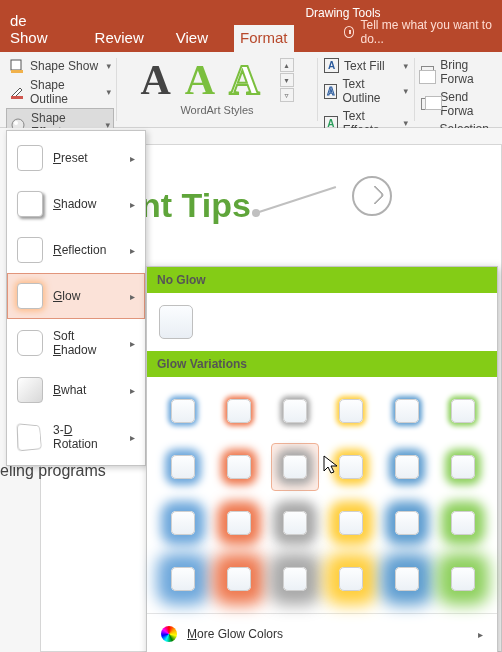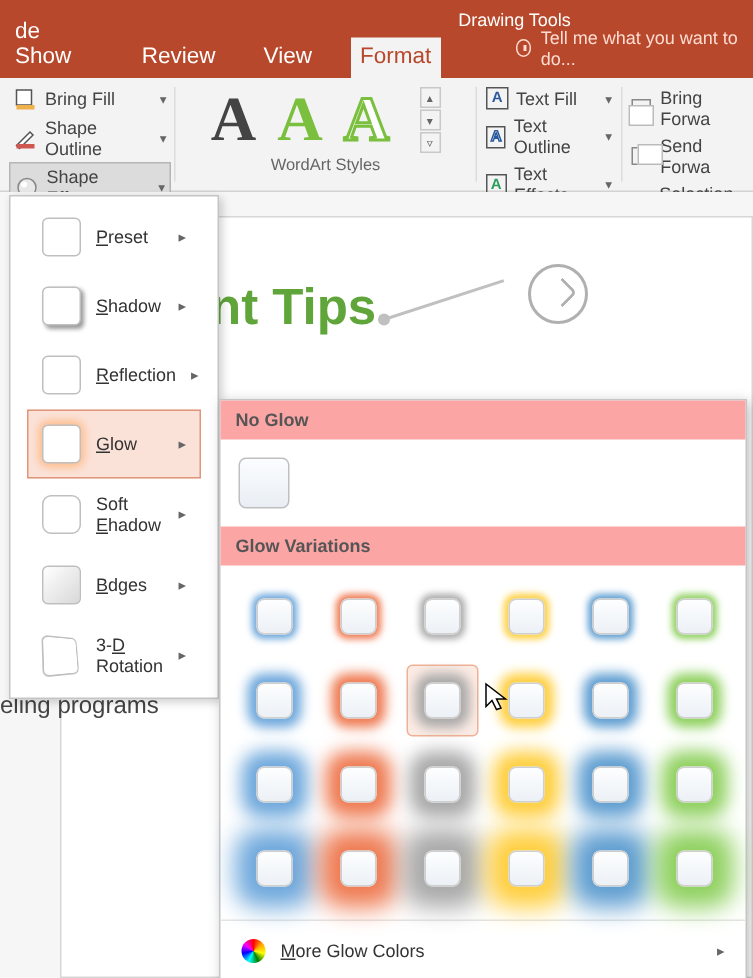--- a/index.html
+++ b/index.html
@@ -57,35 +57,35 @@
   .canvas { position:absolute; left:0; top:128px; right:0; bottom:0; background:#f6f6f6; }
   .slide-area { position:absolute; left:40px; top:16px; right:0; bottom:0; background:#fff; border:1px solid #d6d6d6; }
   .txt-tips { position:absolute; left:140px; top:186px; color:#5fa53a; font-size:34px; font-weight:600; font-family:"Segoe UI",Arial,sans-serif;}
   .txt-prog { position:absolute; left:0; top:462px; font-size:16px; color:#444; }
   .sketch-circle{position:absolute;left:352px;top:176px;width:40px;height:40px;border:2px solid #b0b0b0;border-radius:50%;}
   .sketch-arrow{position:absolute;left:368px;top:188px;width:14px;height:14px;border:2px solid #b0b0b0;border-top:none;border-left:none;transform:rotate(-45deg);border-radius:0 0 4px 0;}
   .sketch-line{position:absolute;left:256px;top:212px;width:84px;height:2px;background:#c0c0c0;transform-origin:left;transform:rotate(-18deg);}
   .sketch-dot{position:absolute;left:252px;top:209px;width:8px;height:8px;background:#c0c0c0;border-radius:50%;}
 
   
-  .menu-effects { position:absolute; left:6px; top:130px; width:140px; background:#fff; border:1px solid #c5c5c5; box-shadow:2px 2px 6px rgba(0,0,0,.2); padding:4px 11px; z-index:10;}
+  .menu-effects { position:absolute; left:6px; top:130px; width:140px; background:#fff; border:1px solid #c5c5c5; box-shadow:2px 2px 6px rgba(0,0,0,.2); padding:4px 0; z-index:10;}
   .menu-effects .mitem { display:flex; align-items:center; gap:10px; padding:10px 10px; font-size:12px; color:#333; cursor:pointer; position:relative;}
   .menu-effects .mitem.active { background:#fbe2d8; border:1px solid #e1957b; padding:9px 9px;}
   .menu-effects .mitem .thumb{width:26px;height:26px;border:1px solid #bfbfbf;border-radius:4px;background:#fff;flex-shrink:0;}
   .menu-effects .mitem .thumb.glow{box-shadow:0 0 6px 2px rgba(255,170,100,.7);}
   .menu-effects .mitem .thumb.shadow{box-shadow:2px 2px 3px rgba(0,0,0,.4);}
   .menu-effects .mitem .thumb.soft{border-radius:6px;filter:blur(.3px);}
   .menu-effects .mitem .thumb.bevel{background:linear-gradient(135deg,#fff,#d8d8d8);}
   .menu-effects .mitem .thumb.rot{transform:perspective(60px) rotateY(25deg) rotateX(8deg);}
   .menu-effects .mitem .arrow{margin-left:auto;font-size:10px;color:#666;}
   .menu-effects .mitem span.label u{text-decoration:underline;}
 
   
   .menu-glow { position:absolute; left:146px; top:266px; width:352px; background:#fff; border:1px solid #c5c5c5; box-shadow:2px 2px 8px rgba(0,0,0,.25); z-index:11; padding-bottom:4px;}
-  .menu-glow .hdr{background:#fca5a5;color:#555;font-size:12px;font-weight:600;padding:6px 10px;}
+  .menu-glow .hdr{background:#84cc16;color:#555;font-size:12px;font-weight:600;padding:6px 10px;}
   .menu-glow .no-glow-wrap{padding:12px;}
   .menu-glow .no-glow{width:34px;height:34px;border:1px solid #bfbfbf;border-radius:5px;background:linear-gradient(180deg,#fbfdff,#e9eef4);cursor:pointer;}
   .menu-glow .grid{display:grid;grid-template-columns:repeat(6,48px);grid-auto-rows:48px;gap:8px;padding:10px 12px;}
   .menu-glow .gv{display:flex;align-items:center;justify-content:center;border:1px solid transparent;border-radius:4px;cursor:pointer;}
   .menu-glow .gv.hover{border:1px solid #f0b195;background:#fdece5;}
   .menu-glow .sw{width:24px;height:24px;border:1px solid #cfcfcf;border-radius:5px;background:linear-gradient(180deg,#fdfeff,#ecf1f6);}
   .menu-glow .footer{border-top:1px solid #e4e4e4;padding:6px 6px 2px;}
   .menu-glow .frow{display:flex;align-items:center;gap:10px;padding:6px 8px;font-size:12px;color:#333;cursor:pointer;}
   .menu-glow .frow .arrow{margin-left:auto;font-size:10px;color:#666;}
   .wheel{width:16px;height:16px;border-radius:50%;background:conic-gradient(red,orange,yellow,green,cyan,blue,magenta,red);}
@@ -113,21 +113,21 @@
   </div>
 </div>
 
 <div class="ribbon">
   <div class="grp-shape">
     <div class="sbtn">
       <svg width="16" height="16">
           <rect x="2" y="2" width="10" height="10" fill="#fff" stroke="#555"></rect>
           <rect x="2" y="12" width="12" height="3" fill="#f0b14b"></rect>
         </svg>
-      <span>Bring Fill</span>
+      <span>Shape Show</span>
         <span class="dd">▾</span>
     </div>
     <div class="sbtn">
       <svg width="16" height="16">
           <path d="M2 13 L11 4 L13 6 L4 15 Z" fill="#fff" stroke="#555"></path>
           <rect x="2" y="12" width="12" height="3" fill="#d0574f"></rect>
         </svg>
       <span>Shape Outline</span>
         <span class="dd">▾</span>
     </div>
@@ -226,21 +226,21 @@
       <span class="label"><u>G</u><span>low</span></span>
       <span class="arrow">▸</span>
     </div>
   <div class="mitem">
       <div class="thumb soft"></div>
       <span class="label">Soft <u>E</u><span>hadow</span></span>
       <span class="arrow">▸</span>
     </div>
   <div class="mitem">
       <div class="thumb bevel"></div>
-      <span class="label"><u>B</u><span>dges</span></span>
+      <span class="label"><u>B</u><span>what</span></span>
       <span class="arrow">▸</span>
     </div>
   <div class="mitem">
       <div class="thumb rot"></div>
       <span class="label">3-<u>D</u> <span>Rotation</span></span>
       <span class="arrow">▸</span>
     </div>
 </div>
 
 <div class="menu-glow">

